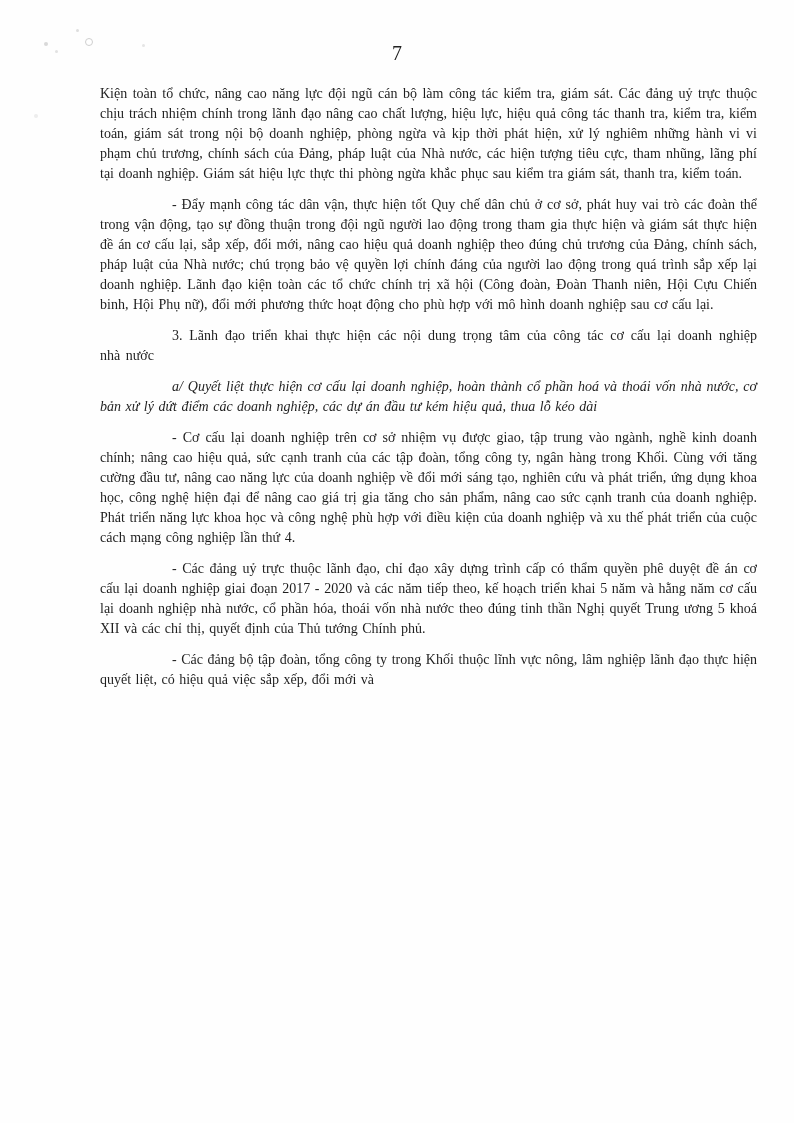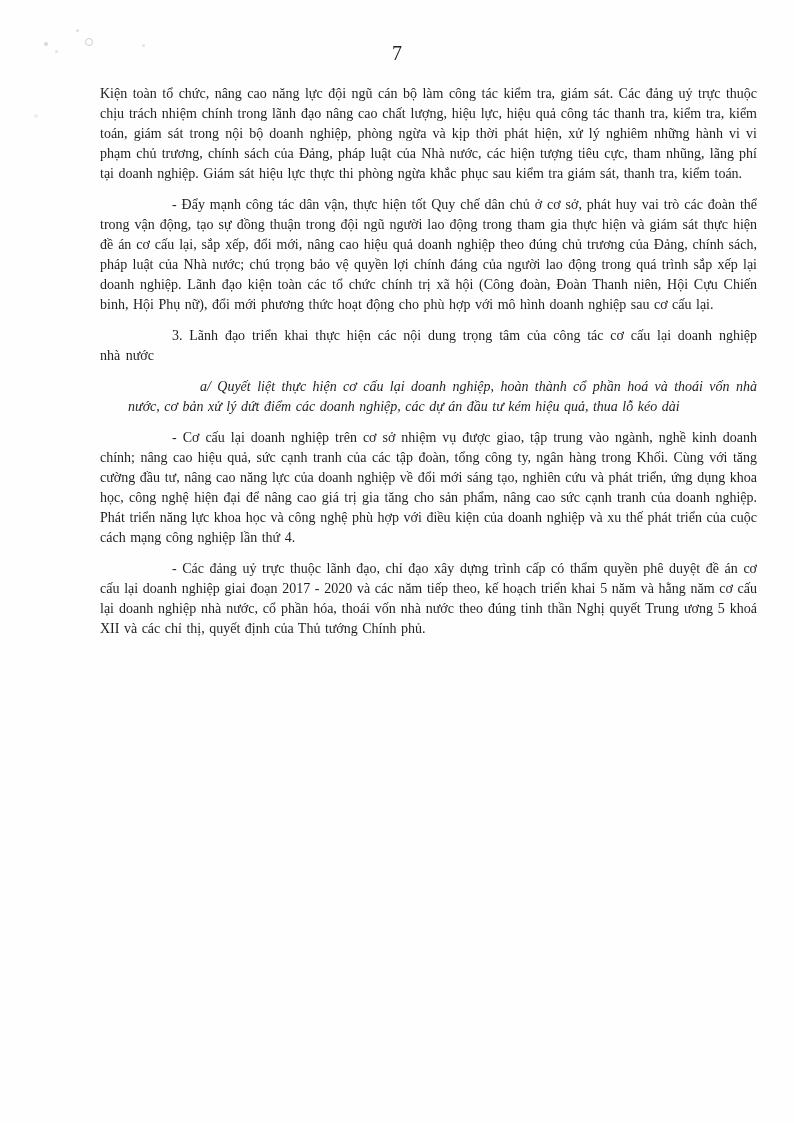--- a/index.html
+++ b/index.html
@@ -36,21 +36,21 @@
     font-size: 14px;
     line-height: 20px;
     text-align: justify;
     word-spacing: 1px;
   }
   .indent { text-indent: 72px; }
   .heading {
     font-weight: normal;
     word-spacing: 2px;
   }
-  .italic { font-style: italic; margin-left: 28px; }
+  .italic { font-style: italic; }
   
   .speck {
     position: absolute;
     border-radius: 50%;
     background: #d9d9d9;
   }
   .speck.s1 { left: 44px;  top: 42px;  width: 4px; height: 4px; }
   .speck.s2 { left: 55px;  top: 50px;  width: 3px; height: 3px; background:#e2e2e2; }
   .speck.s3 { left: 76px;  top: 29px;  width: 3px; height: 3px; background:#dedede; }
   .speck.s4 { left: 85px;  top: 38px;  width: 6px; height: 6px; background:#ffffff; border:1px solid #cfcfcf; }
@@ -78,15 +78,16 @@
     <p class="para indent">- Đẩy mạnh công tác dân vận, thực hiện tốt Quy chế dân chủ ở cơ sở, phát huy vai trò các đoàn thể trong vận động, tạo sự đồng thuận trong đội ngũ người lao động trong tham gia thực hiện và giám sát thực hiện đề án cơ cấu lại, sắp xếp, đổi mới, nâng cao hiệu quả doanh nghiệp theo đúng chủ trương của Đảng, chính sách, pháp luật của Nhà nước; chú trọng bảo vệ quyền lợi chính đáng của người lao động trong quá trình sắp xếp lại doanh nghiệp. Lãnh đạo kiện toàn các tổ chức chính trị xã hội (Công đoàn, Đoàn Thanh niên, Hội Cựu Chiến binh, Hội Phụ nữ), đổi mới phương thức hoạt động cho phù hợp với mô hình doanh nghiệp sau cơ cấu lại.</p>
 
     <p class="para indent heading">3. Lãnh đạo triển khai thực hiện các nội dung trọng tâm của công tác cơ cấu lại doanh nghiệp nhà nước</p>
 
     <p class="para indent italic">a/ Quyết liệt thực hiện cơ cấu lại doanh nghiệp, hoàn thành cổ phần hoá và thoái vốn nhà nước, cơ bản xử lý dứt điểm các doanh nghiệp, các dự án đầu tư kém hiệu quả, thua lỗ kéo dài</p>
 
     <p class="para indent">- Cơ cấu lại doanh nghiệp trên cơ sở nhiệm vụ được giao, tập trung vào ngành, nghề kinh doanh chính; nâng cao hiệu quả, sức cạnh tranh của các tập đoàn, tổng công ty, ngân hàng trong Khối. Cùng với tăng cường đầu tư, nâng cao năng lực của doanh nghiệp về đổi mới sáng tạo, nghiên cứu và phát triển, ứng dụng khoa học, công nghệ hiện đại để nâng cao giá trị gia tăng cho sản phẩm, nâng cao sức cạnh tranh của doanh nghiệp. Phát triển năng lực khoa học và công nghệ phù hợp với điều kiện của doanh nghiệp và xu thế phát triển của cuộc cách mạng công nghiệp lần thứ 4.</p>
 
     <p class="para indent">- Các đảng uỷ trực thuộc lãnh đạo, chỉ đạo xây dựng trình cấp có thẩm quyền phê duyệt đề án cơ cấu lại doanh nghiệp giai đoạn 2017 - 2020 và các năm tiếp theo, kế hoạch triển khai 5 năm và hằng năm cơ cấu lại doanh nghiệp nhà nước, cổ phần hóa, thoái vốn nhà nước theo đúng tinh thần Nghị quyết Trung ương 5 khoá XII và các chỉ thị, quyết định của Thủ tướng Chính phủ.</p>
 
+    <p class="para indent">- Các đảng bộ tập đoàn, tổng công ty trong Khối thuộc lĩnh vực nông, lâm nghiệp lãnh đạo thực hiện quyết liệt, có hiệu quả việc sắp xếp, đổi mới và</p>
 
   </div>
 </div>
 
 </body></html>

